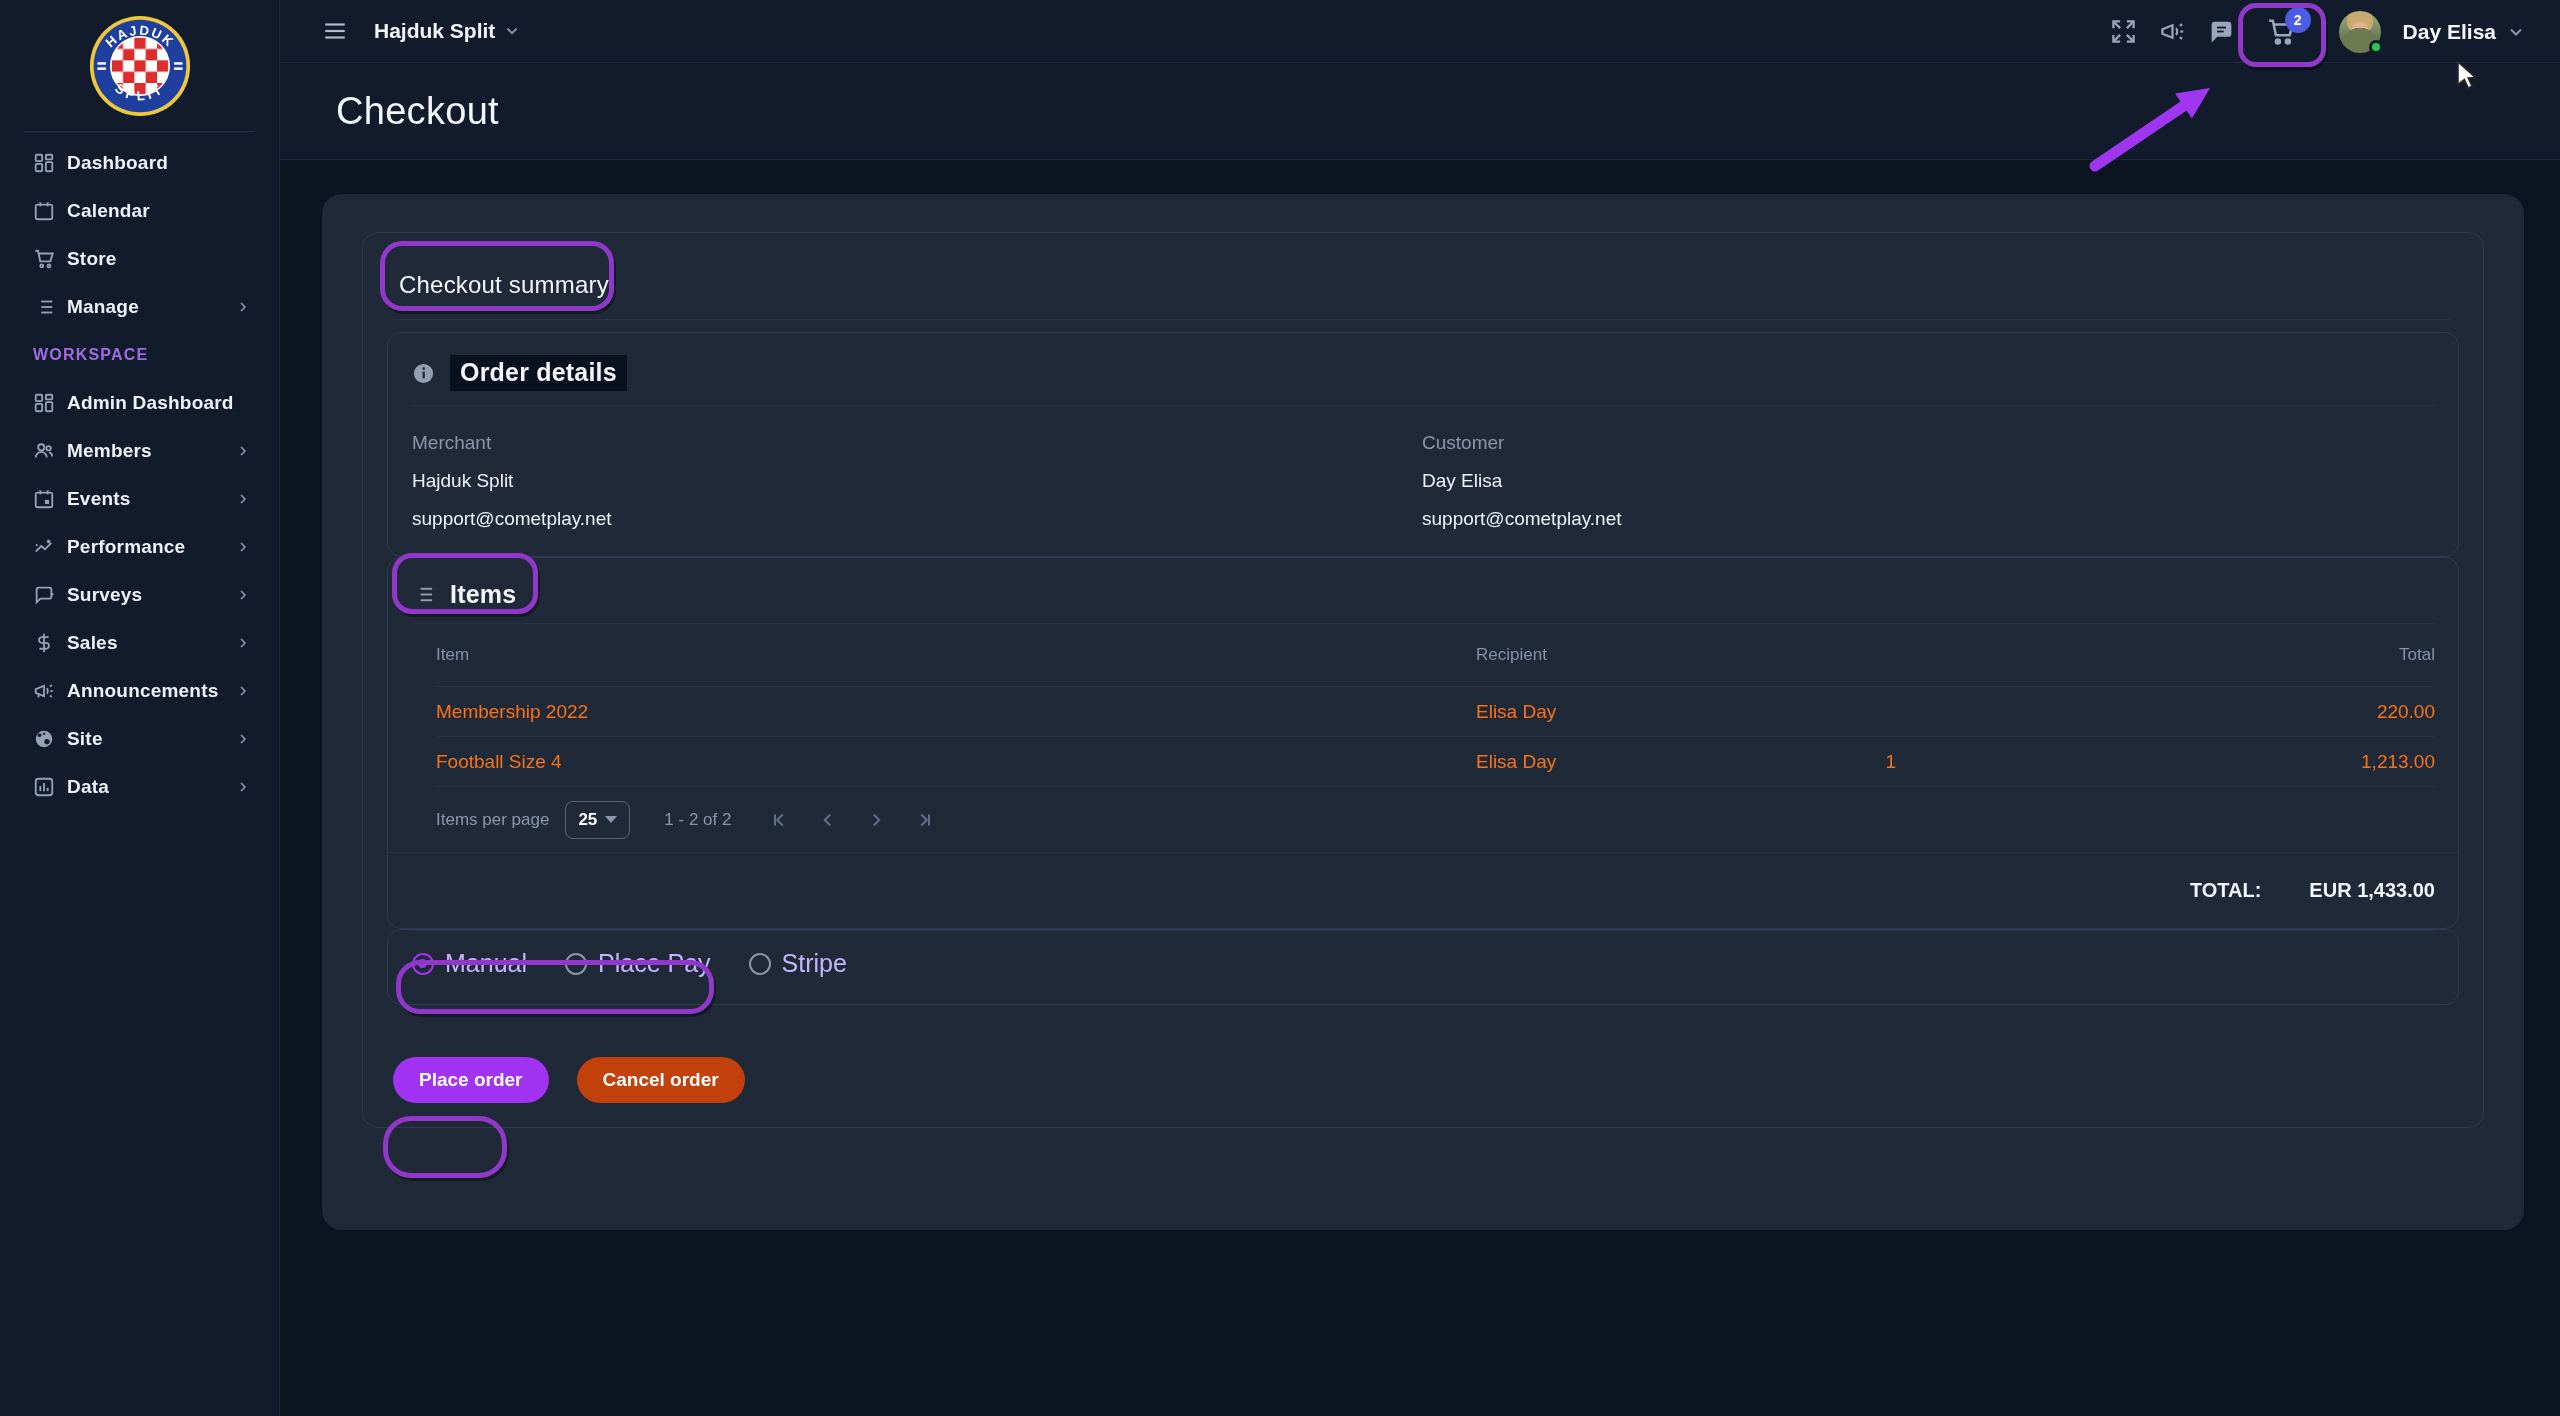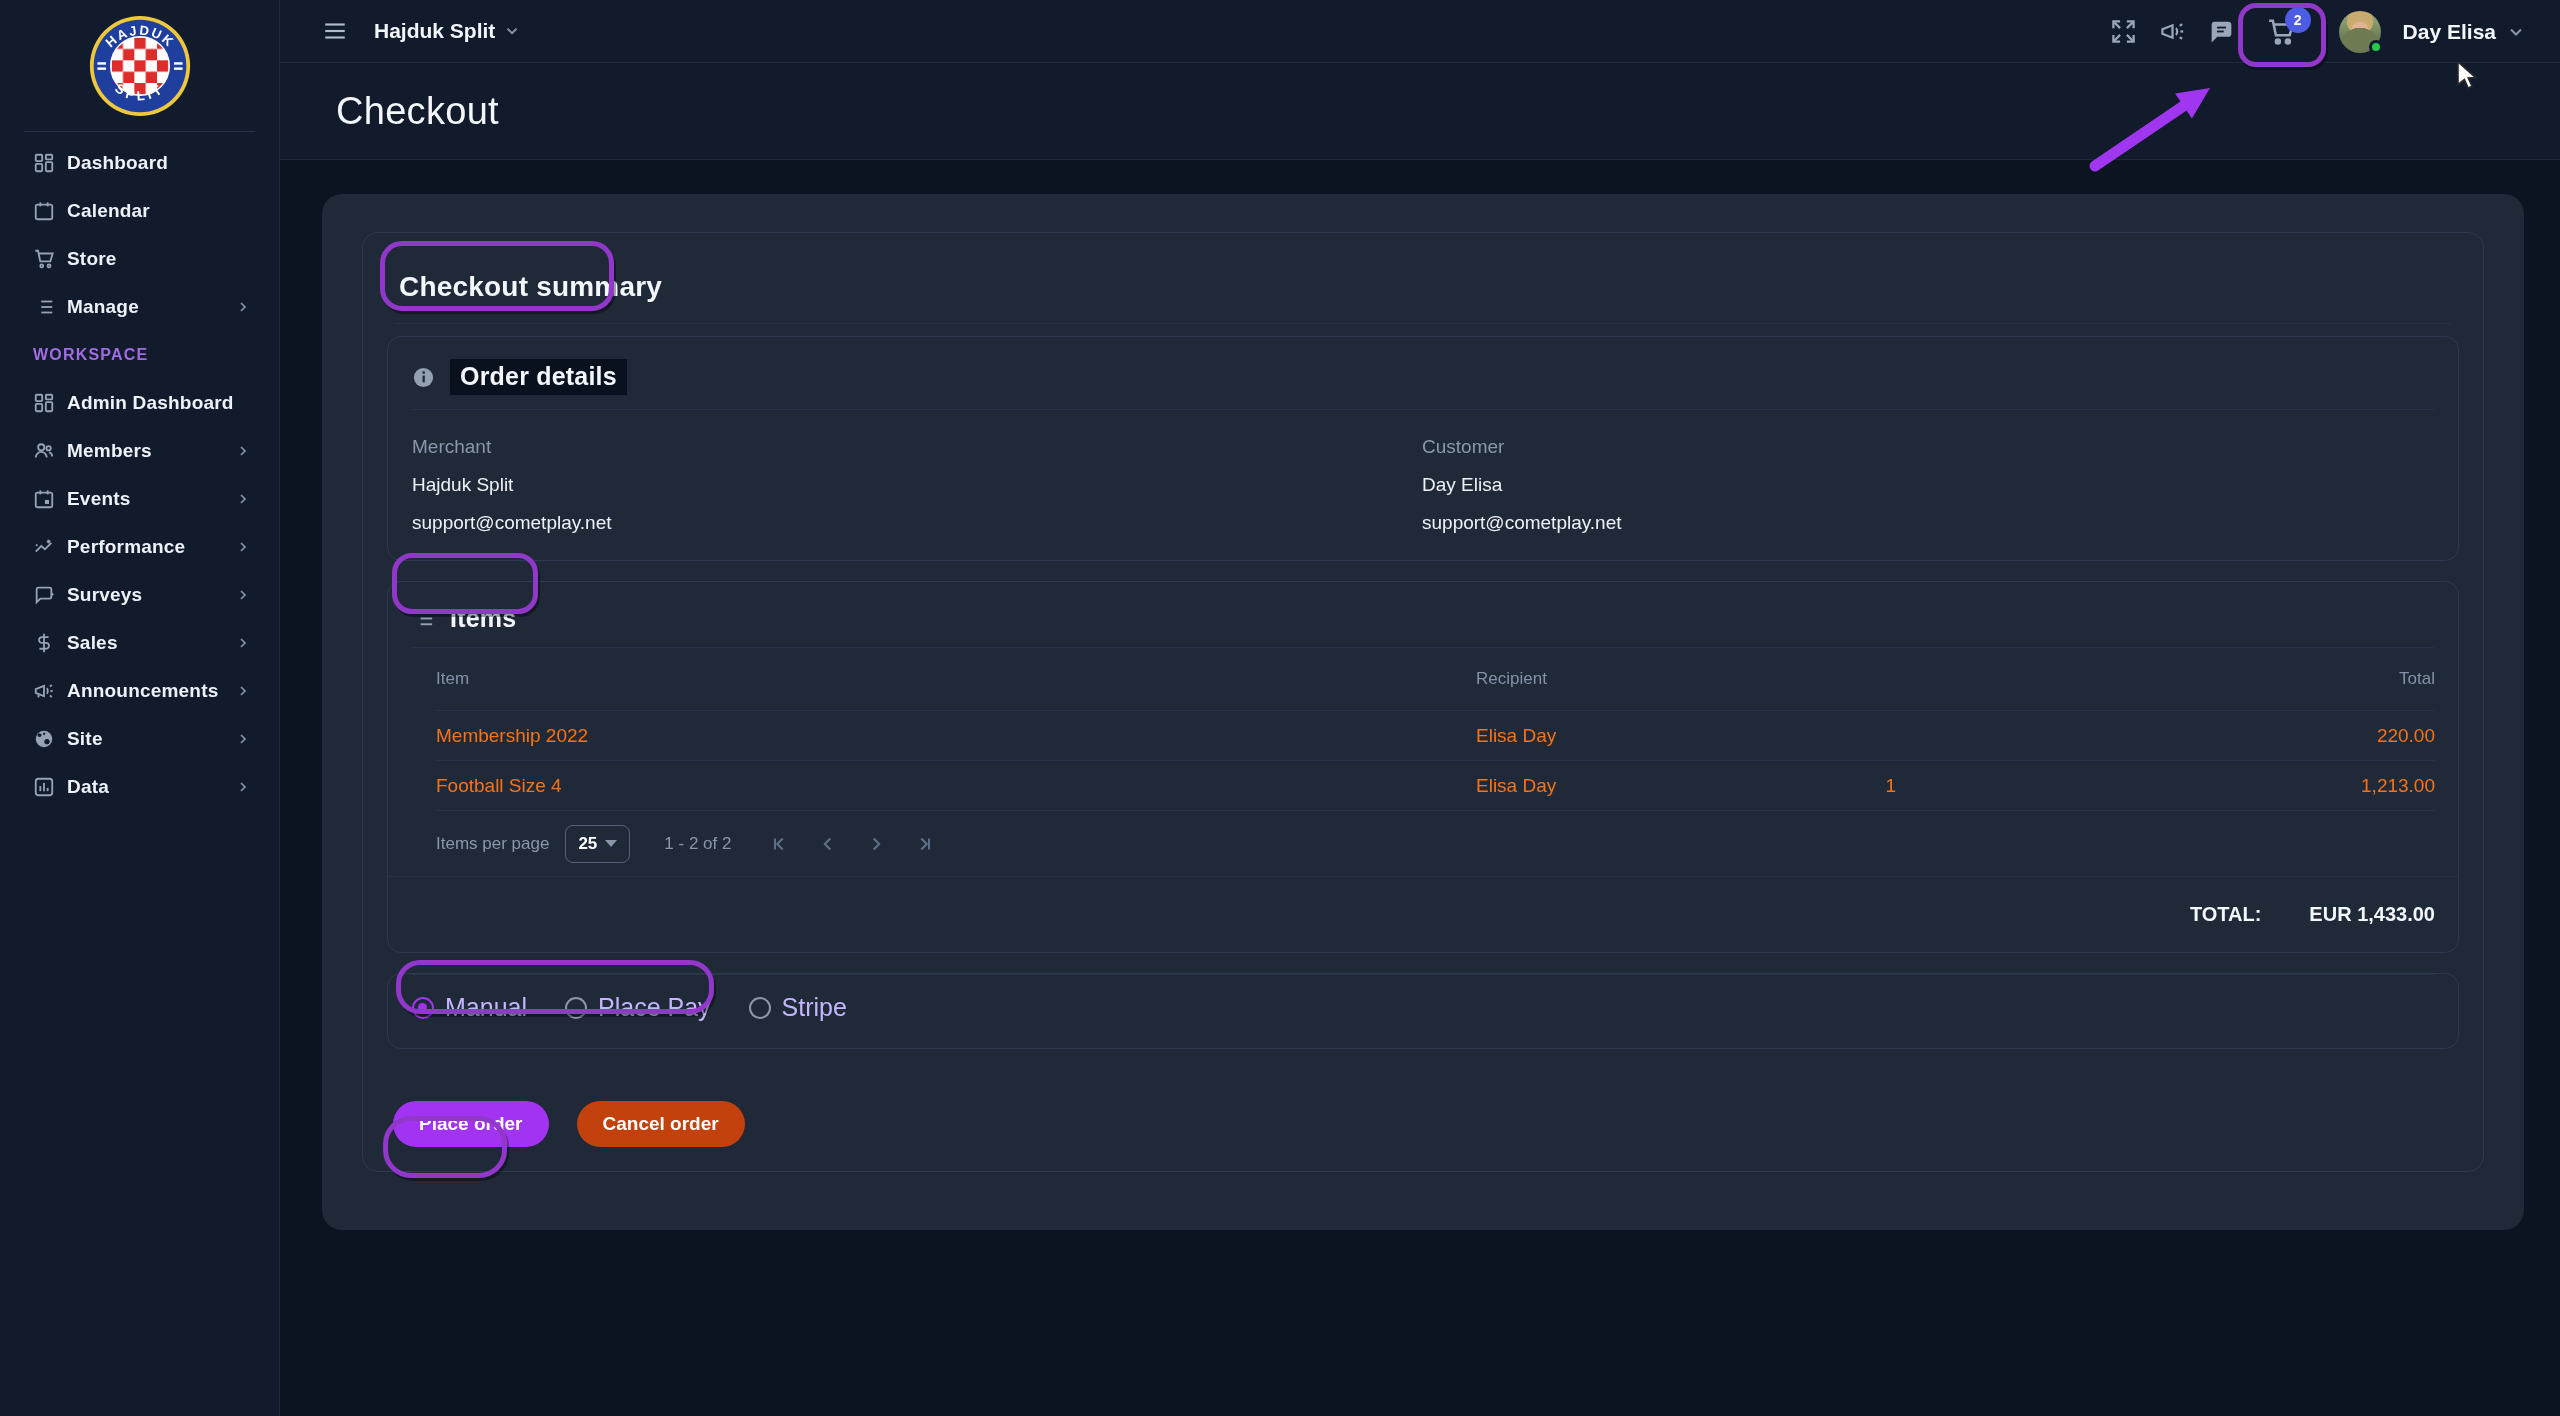--- a/index.html
+++ b/index.html
@@ -59,24 +59,24 @@
 
   
   .page-head{ height:97px; background:var(--bg-top); border-bottom:1px solid #1d2a3d;
     display:flex; align-items:center; }
   .page-title{ margin-left:56px; font-size:38px; font-weight:400; letter-spacing:.3px; }
 
   
   .content{ background:var(--bg-content); height:1256px; padding:34px 36px 0 42px; }
   .outer-card{ background:var(--card); border-radius:20px; padding:38px 40px; min-height:1036px; }
   .summary-panel{ border:1px solid var(--cardline); border-radius:16px; padding:24px 24px 22px 24px; }
-  .summary-title{ font-size:28px; font-weight:700; margin:14px 0 20px 12px; letter-spacing:.2px; }
+  .summary-title{ font-size:24px; font-weight:400; margin:14px 0 20px 12px; letter-spacing:.2px; }
   .panel-divider{ height:1px; background:var(--line); margin:0 8px 12px 8px; }
 
-  .sub-card{ border:1px solid var(--cardline); border-radius:14px; margin-bottom:20px; }
+  .sub-card{ border:1px solid var(--cardline); border-radius:14px; }
   .sub-head{ display:flex; align-items:center; padding:22px 24px 14px 24px; }
   .sub-head .ic{ color:#93a0b2; margin-right:15px; }
   .sub-title{ font-size:25px; font-weight:700; letter-spacing:.2px; }
   .hl{ background:#0a111e; padding:3px 10px 4px 10px; }
   .sub-divider{ height:1px; background:var(--line); margin:0 24px; }
 
   
   .od-grid{ display:grid; grid-template-columns:1010px 1fr; padding:16px 24px 26px 24px; }
   .od-col{ font-size:19px; }
   .od-label{ color:var(--muted); margin:10px 0 0 0; }

